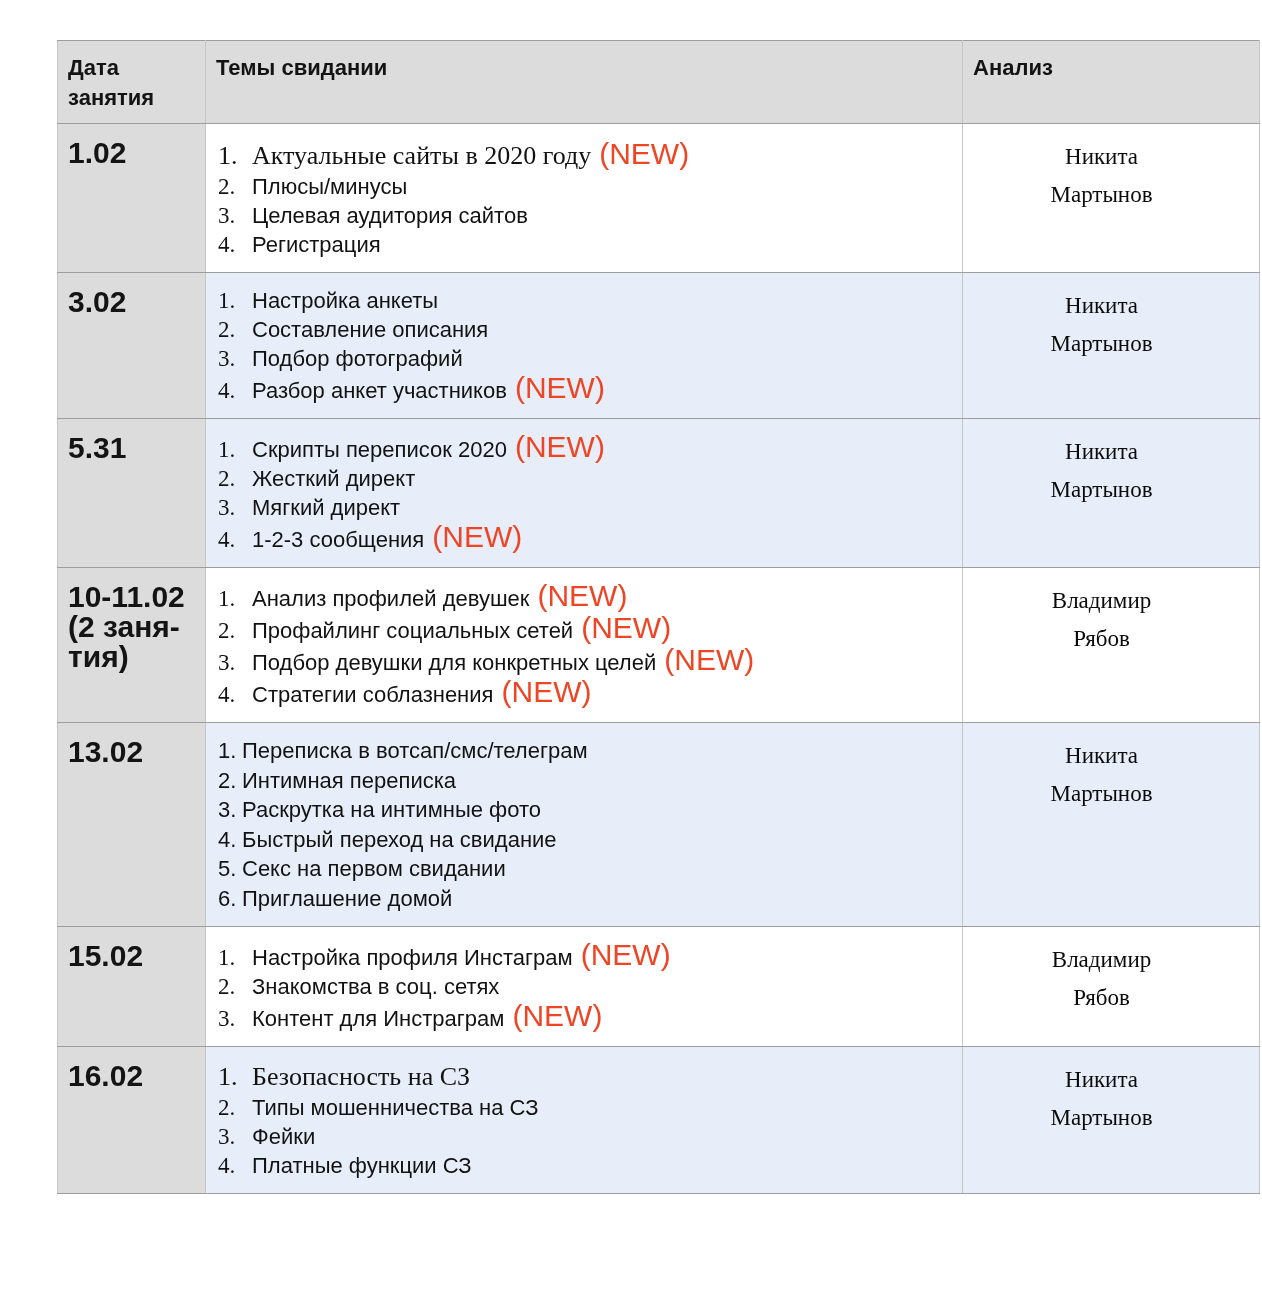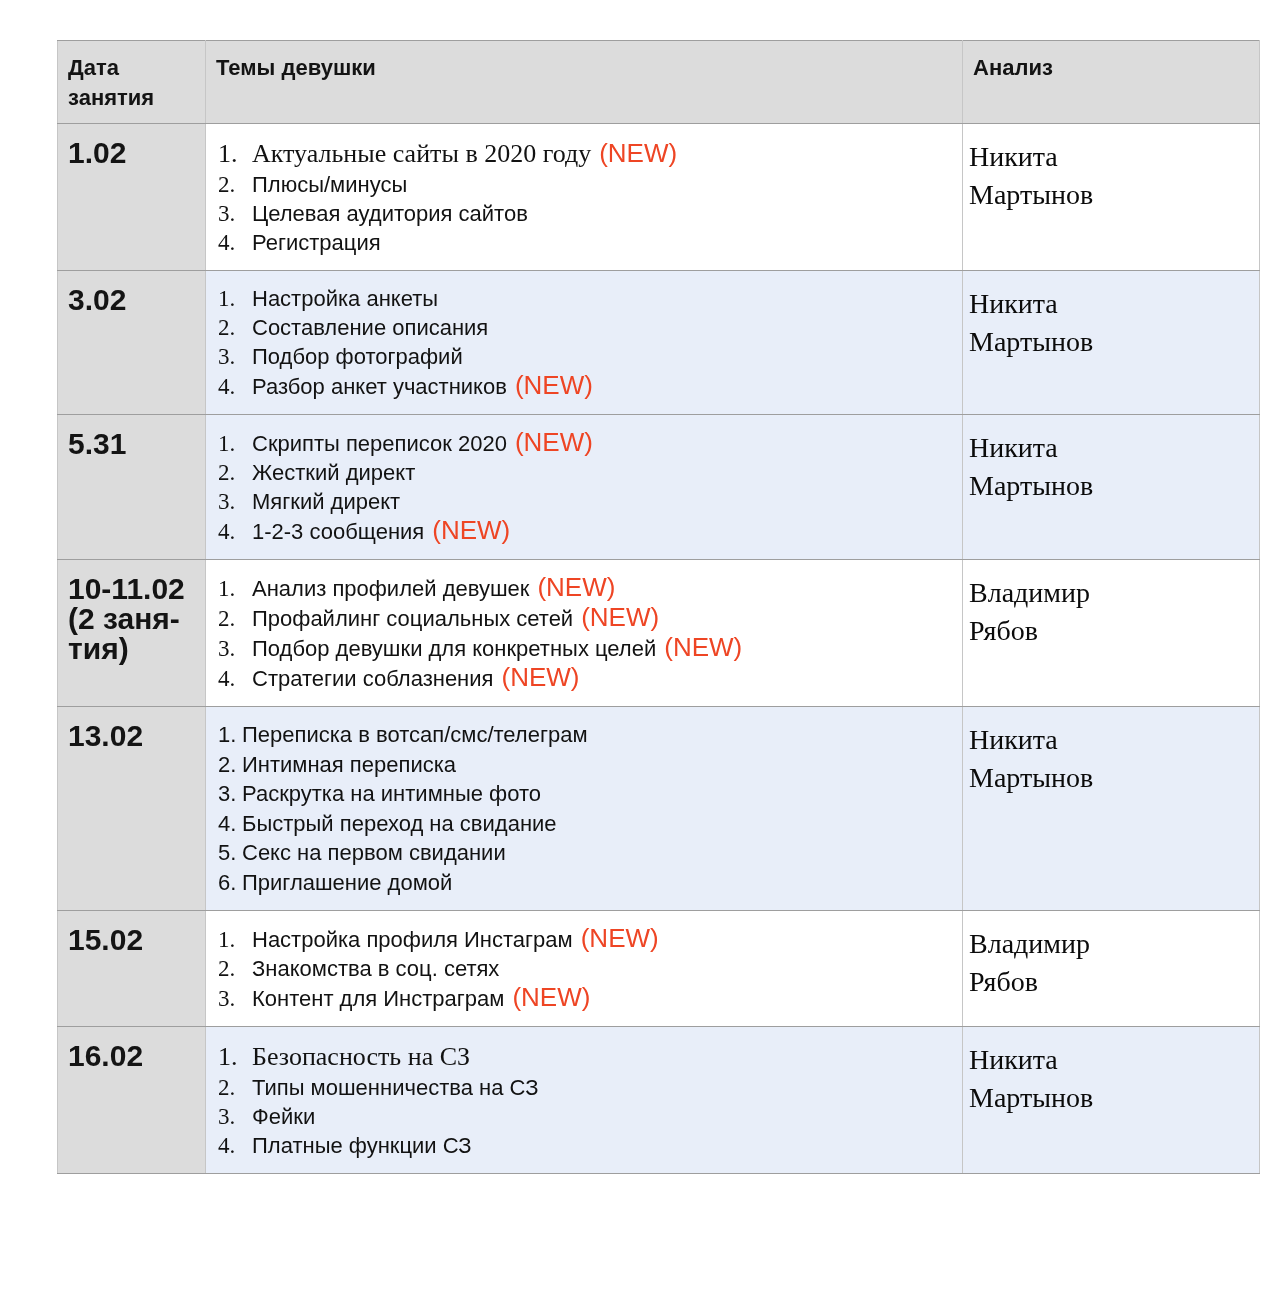--- a/index.html
+++ b/index.html
@@ -52,23 +52,23 @@
     color: #141414;
   }
   .topics-cell {
     background: #ffffff;
     padding: 13px 10px 13px 12px;
     font-size: 22px;
   }
   .host-cell {
     background: #ffffff;
     font-family: "Liberation Serif", serif;
-    font-size: 28px;
+    font-size: 23px;
     line-height: 38px;
-    text-align: left;
+    text-align: center;
     padding: 14px 25px 10px 6px;
     white-space: pre-line;
     color: #0b0b0b;
   }
   tr.alt .topics-cell, tr.alt .host-cell {
     background: #e8eef9;
   }
   .topic {
     display: flex;
     align-items: baseline;
@@ -97,38 +97,38 @@
     font-family: "Liberation Sans", sans-serif;
     font-size: 22px;
   }
   tr.tight .topic {
     line-height: 29.5px;
   }
   .new {
     color: #ee4524;
     margin-left: 8px;
     font-family: "Liberation Sans", sans-serif;
-    font-size: 26px;
+    font-size: 30px;
   }
 </style>
 </head>
 <body>
 
 <div class="table-wrap">
 <table class="schedule">
   <colgroup>
     <col style="width:148px">
     <col style="width:757px">
     <col style="width:297px">
   </colgroup>
   <tbody>
   <tr>
     <th>Дата
 занятия</th>
-    <th>Темы девушки</th>
+    <th>Темы свидании</th>
     <th>Анализ</th>
   </tr>
 
   <tr>
     <td class="date-cell">1.02</td>
     <td class="topics-cell">
       <div class="topic serif">
               <span class="num">1.</span>
               <span class="txt">Актуальные сайты в 2020 году</span>
               <span class="new">(NEW)</span>

